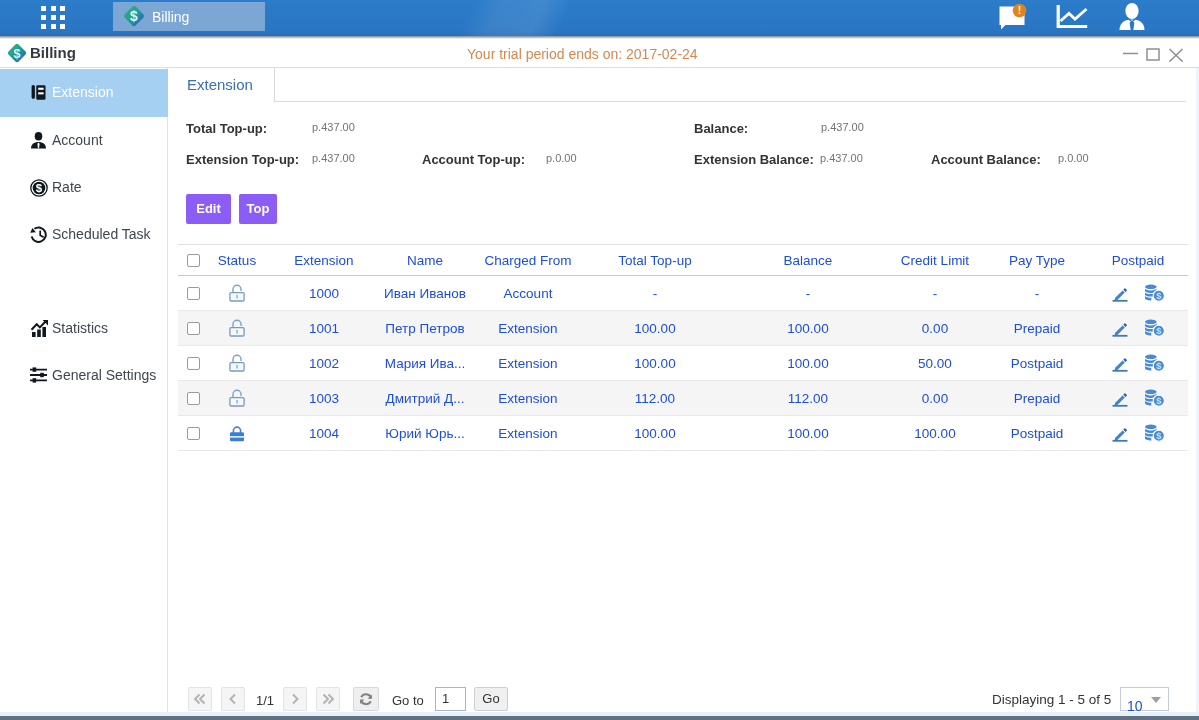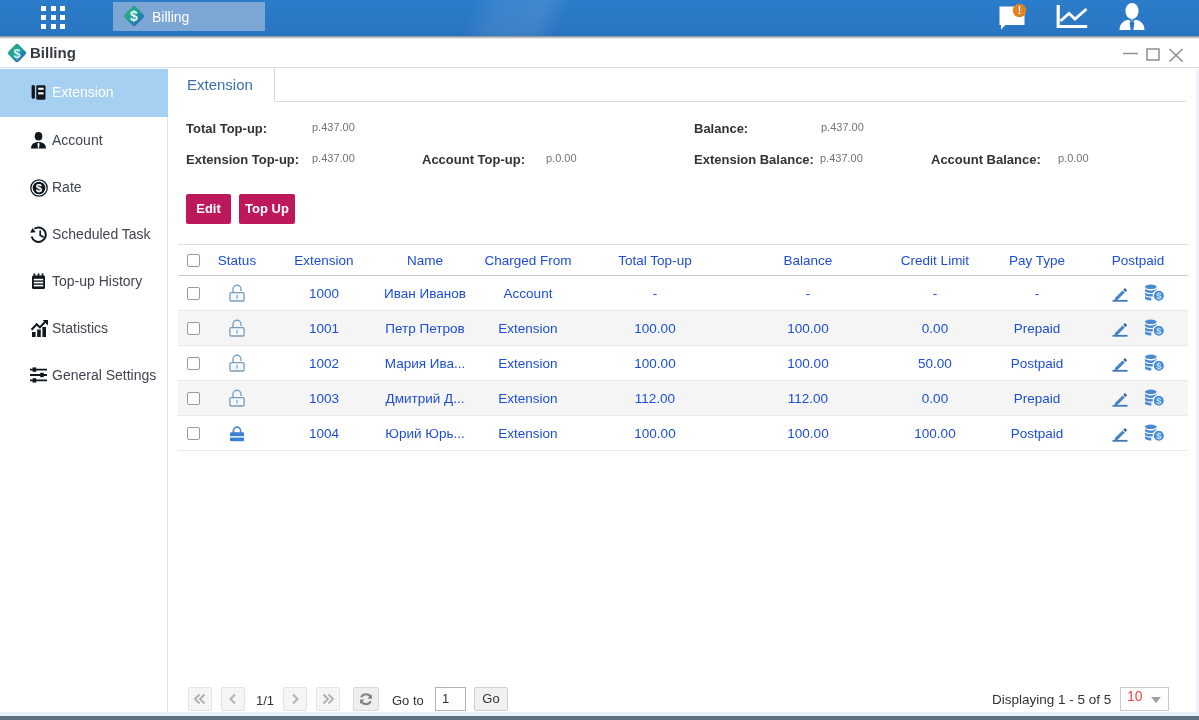--- a/index.html
+++ b/index.html
@@ -37,21 +37,21 @@
 .sitem svg { position:absolute; left:30px; top:15px; }
 .tabtop { position:absolute; left:168px; top:67px; width:1031px; height:1px; background:#d9dde1; }
 .tab { position:absolute; left:168px; top:68px; width:107px; height:34px;
   border-right:1px solid #d8d8d8; background:#fff; }
 .tab span { position:absolute; left:19px; top:8px; font-size:15px; color:#3b70ad; }
 .tabline { position:absolute; left:275px; top:101px; width:911px; height:1px; background:#dcdcdc; }
 
 .lab { position:absolute; font-size:13px; font-weight:bold; color:#333; }
 .val { position:absolute; font-size:11px; color:#737373; }
 
-.btn { position:absolute; top:194px; height:30px; background:#be185d; color:#fff;
+.btn { position:absolute; top:194px; height:30px; background:#8b5cf6; color:#fff;
   font-size:13px; font-weight:bold; text-align:center; line-height:30px; border-radius:2px; }
 
 
 table.grid { position:absolute; left:178px; top:244px; width:1010px; border-collapse:collapse;
   table-layout:fixed; font-size:13.5px; color:#1d4ed8; }
 table.grid th { height:31px; font-weight:normal; text-align:center;
   border-top:1px solid #e0e0e0; border-bottom:1px solid #c9c9c9; }
 table.grid td { height:35px; text-align:center; border-bottom:1px solid #e9e9e9; }
 table.grid tr.alt td { background:#f5f5f5; }
 .cb { display:inline-block; width:13px; height:13px; border:1px solid #9a9a9a;
@@ -61,21 +61,21 @@
   color:#b5b5b5; text-align:center; line-height:22px; font-size:14px; }
 .ptext { position:absolute; top:693px; font-size:13px; color:#333; }
 .goinput { position:absolute; left:435px; top:687px; width:31px; height:24px;
   border:1px solid #a9b6c0; font-size:13px; color:#333; padding-left:6px; line-height:22px; background:#fff; }
 .gobtn { position:absolute; left:474px; top:687px; width:34px; height:24px;
   background:#f0f0f0; border:1px solid #cfcfcf; border-radius:2px;
   font-size:13px; color:#333; text-align:center; line-height:22px; }
 .disp { position:absolute; left:992px; top:692px; font-size:13.5px; color:#333; }
 .psel { position:absolute; left:1120px; top:687px; width:49px; height:24px;
   border:1px solid #c3cdd5; background:#fff; }
-.psel span { position:absolute; left:6px; top:0; font-size:14px; color:#ef4444; }
+.psel span { position:absolute; left:6px; top:10px; font-size:14px; color:#1d4ed8; }
 .psel .tri { position:absolute; right:7px; top:9px; width:0; height:0;
   border-left:5px solid transparent; border-right:5px solid transparent; border-top:6px solid #9aa0a6; }
 
 
 .strip1 { position:absolute; left:0; top:712px; width:1199px; height:4px; background:#e7f1f9; }
 .strip2 { position:absolute; left:0; top:716px; width:1199px; height:4px; background:#5f7181; }
 .rightedge { position:absolute; left:1196px; top:68px; width:3px; height:644px; background:#eef4fa; }
 </style>
 </head>
 <body>
@@ -135,20 +135,21 @@
           <linearGradient id="dg2" x1="0" y1="0" x2="1" y2="0">
         <stop offset="0" stop-color="#2ea885"></stop>
             <stop offset="0.5" stop-color="#1d9f95"></stop>
             <stop offset="1" stop-color="#2a71b4"></stop>
       </linearGradient>
         </defs>
       <text x="12" y="17" font-size="14" font-weight="bold" fill="#d8f6ff" text-anchor="middle" font-family="Liberation Sans">$</text>
     </svg>
     <span class="name">Billing</span>
   </div>
+  <div class="trial">Your trial period ends on: 2017-02-24</div>
   <svg class="wbtn" style="left:1122px" width="17" height="18">
       <path d="M1 9.5 h15" stroke="#8f8f8f" stroke-width="1.5"></path>
     </svg>
   <svg class="wbtn" style="left:1146px" width="15" height="18">
       <rect x="1" y="5" width="12" height="11" fill="none" stroke="#8f8f8f" stroke-width="1.5"></rect>
     </svg>
   <svg class="wbtn" style="left:1168px" width="16" height="18">
       <path d="M1.5 5 l13 12.5 M14.5 5 l-13 12.5" stroke="#8f8f8f" stroke-width="1.5"></path>
     </svg>
 
@@ -178,32 +179,20 @@
     </svg>
     <span class="lbl">Rate</span>
   </div>
   <div class="sitem" style="top:211px">
     <svg width="18" height="17" viewBox="0 0 18 17">
       <path d="M4.4 2.8 a7.2 7.2 0 1 1 -2.8 7.8" stroke="#10181f" stroke-width="2" fill="none"></path>
       <path d="M0.2 6.7 l5.6-.4 -3.3-4.2 z" fill="#10181f"></path>
       <path d="M10.2 4.6 v4.6 l3.4 2" stroke="#10181f" stroke-width="1.7" fill="none"></path>
     </svg>
     <span class="lbl">Scheduled Task</span>
-  </div>
-  <div class="sitem" style="top:258px">
-    <svg width="17" height="17" viewBox="0 0 17 17">
-      <rect x="2" y="2.5" width="13" height="13.5" rx="1.5" fill="#10181f"></rect>
-      <rect x="3.8" y="5.8" width="9.4" height="1.6" fill="#fff"></rect>
-      <rect x="3.8" y="8.8" width="9.4" height="1.6" fill="#fff"></rect>
-      <rect x="3.8" y="11.8" width="9.4" height="1.6" fill="#fff"></rect>
-      <rect x="3.5" y="0.5" width="1.8" height="3.4" fill="#10181f"></rect>
-      <rect x="7.6" y="0.5" width="1.8" height="3.4" fill="#10181f"></rect>
-      <rect x="11.7" y="0.5" width="1.8" height="3.4" fill="#10181f"></rect>
-    </svg>
-    <span class="lbl">Top-up History</span>
   </div>
   <div class="sitem" style="top:305px">
     <svg width="18" height="17" viewBox="0 0 18 17">
       <rect x="2" y="12" width="3.6" height="5" fill="#10181f"></rect>
       <rect x="7.2" y="9.5" width="3.6" height="7.5" fill="#10181f"></rect>
       <rect x="12.4" y="7" width="3.6" height="10" fill="#10181f"></rect>
       <path d="M1.5 9.8 L6.7 4.2 l3.2 3.2 L15.5 1.5" stroke="#10181f" stroke-width="2" fill="none"></path>
       <path d="M12.6 0 H18 v5.4 z" fill="#10181f"></path>
     </svg>
     <span class="lbl">Statistics</span>
@@ -231,21 +220,21 @@
   <div class="lab" style="left:186px;top:152px">Extension Top-up:</div>
   <div class="val" style="left:312px;top:152px">p.437.00</div>
   <div class="lab" style="left:422px;top:152px">Account Top-up:</div>
   <div class="val" style="left:546px;top:152px">p.0.00</div>
   <div class="lab" style="left:694px;top:152px">Extension Balance:</div>
   <div class="val" style="left:820px;top:152px">p.437.00</div>
   <div class="lab" style="left:931px;top:152px">Account Balance:</div>
   <div class="val" style="left:1058px;top:152px">p.0.00</div>
 
   <div class="btn" style="left:186px;width:45px">Edit</div>
-  <div class="btn" style="left:239px;width:56px">Top Up</div>
+  <div class="btn" style="left:239px;width:38px">Top Up</div>
 
   <table class="grid">
     <colgroup>
       <col style="width:30px">
         <col style="width:58px">
         <col style="width:116px">
       <col style="width:86px">
         <col style="width:120px">
         <col style="width:134px">
       <col style="width:172px">

